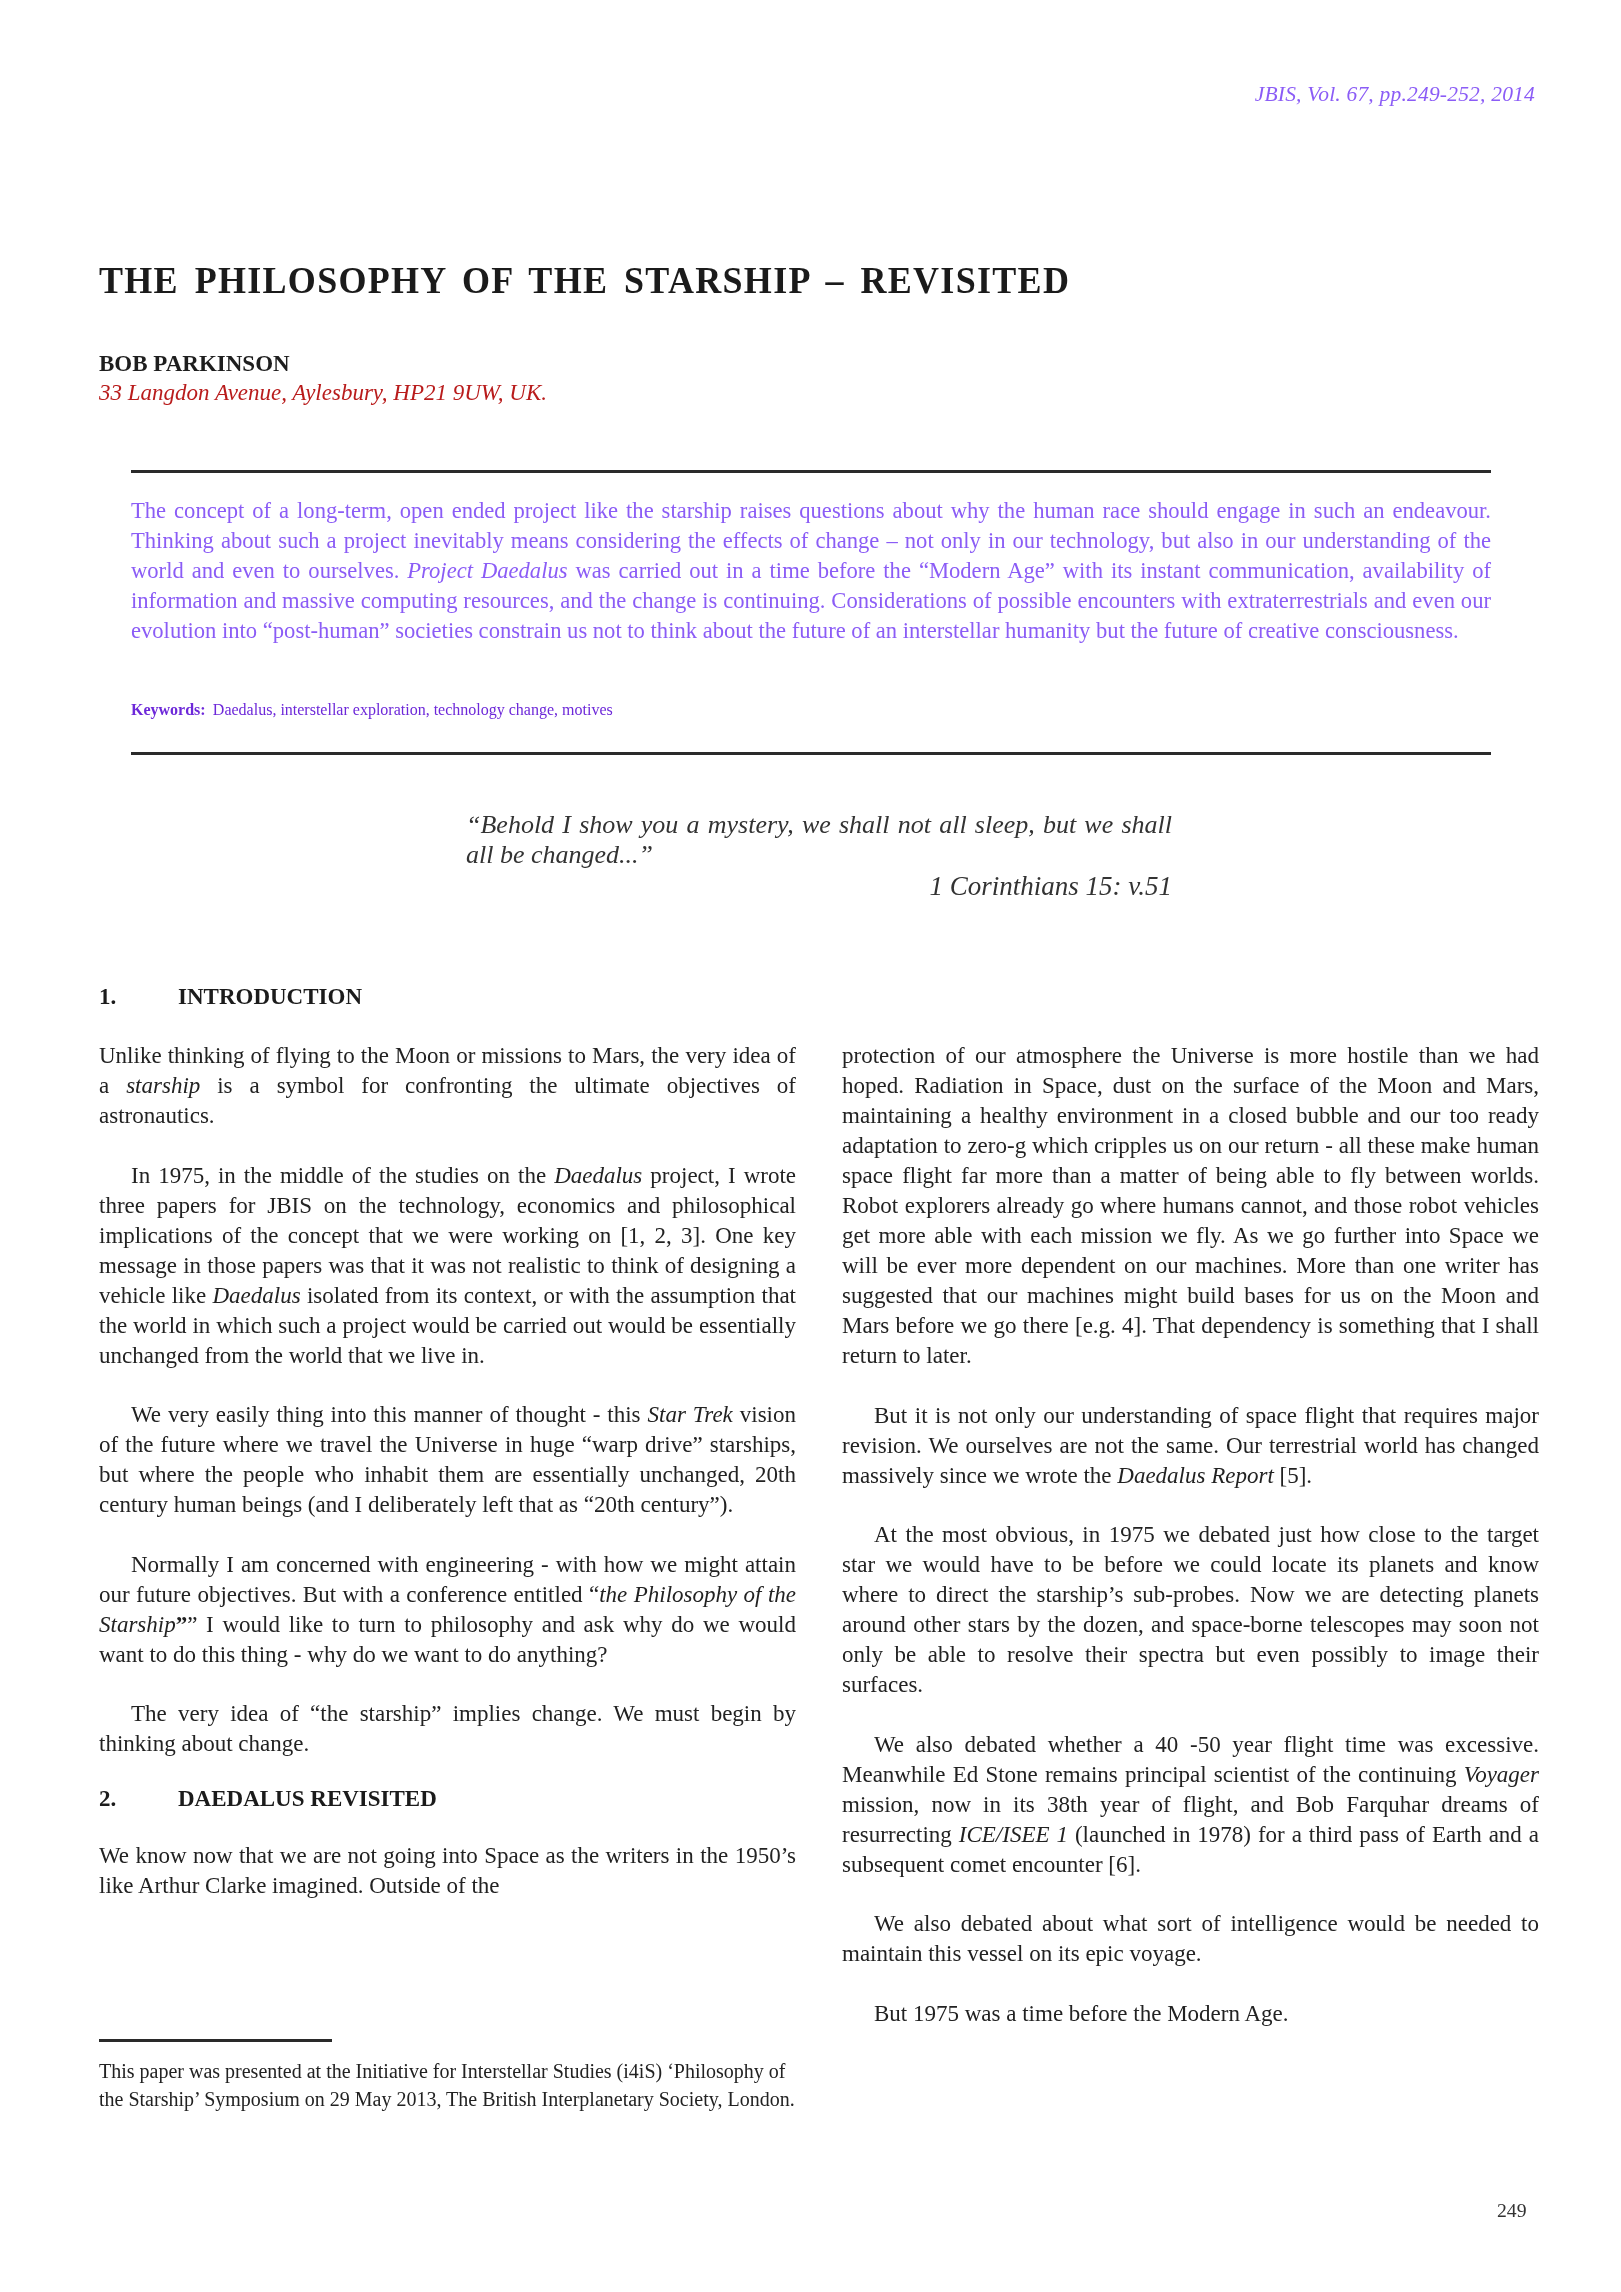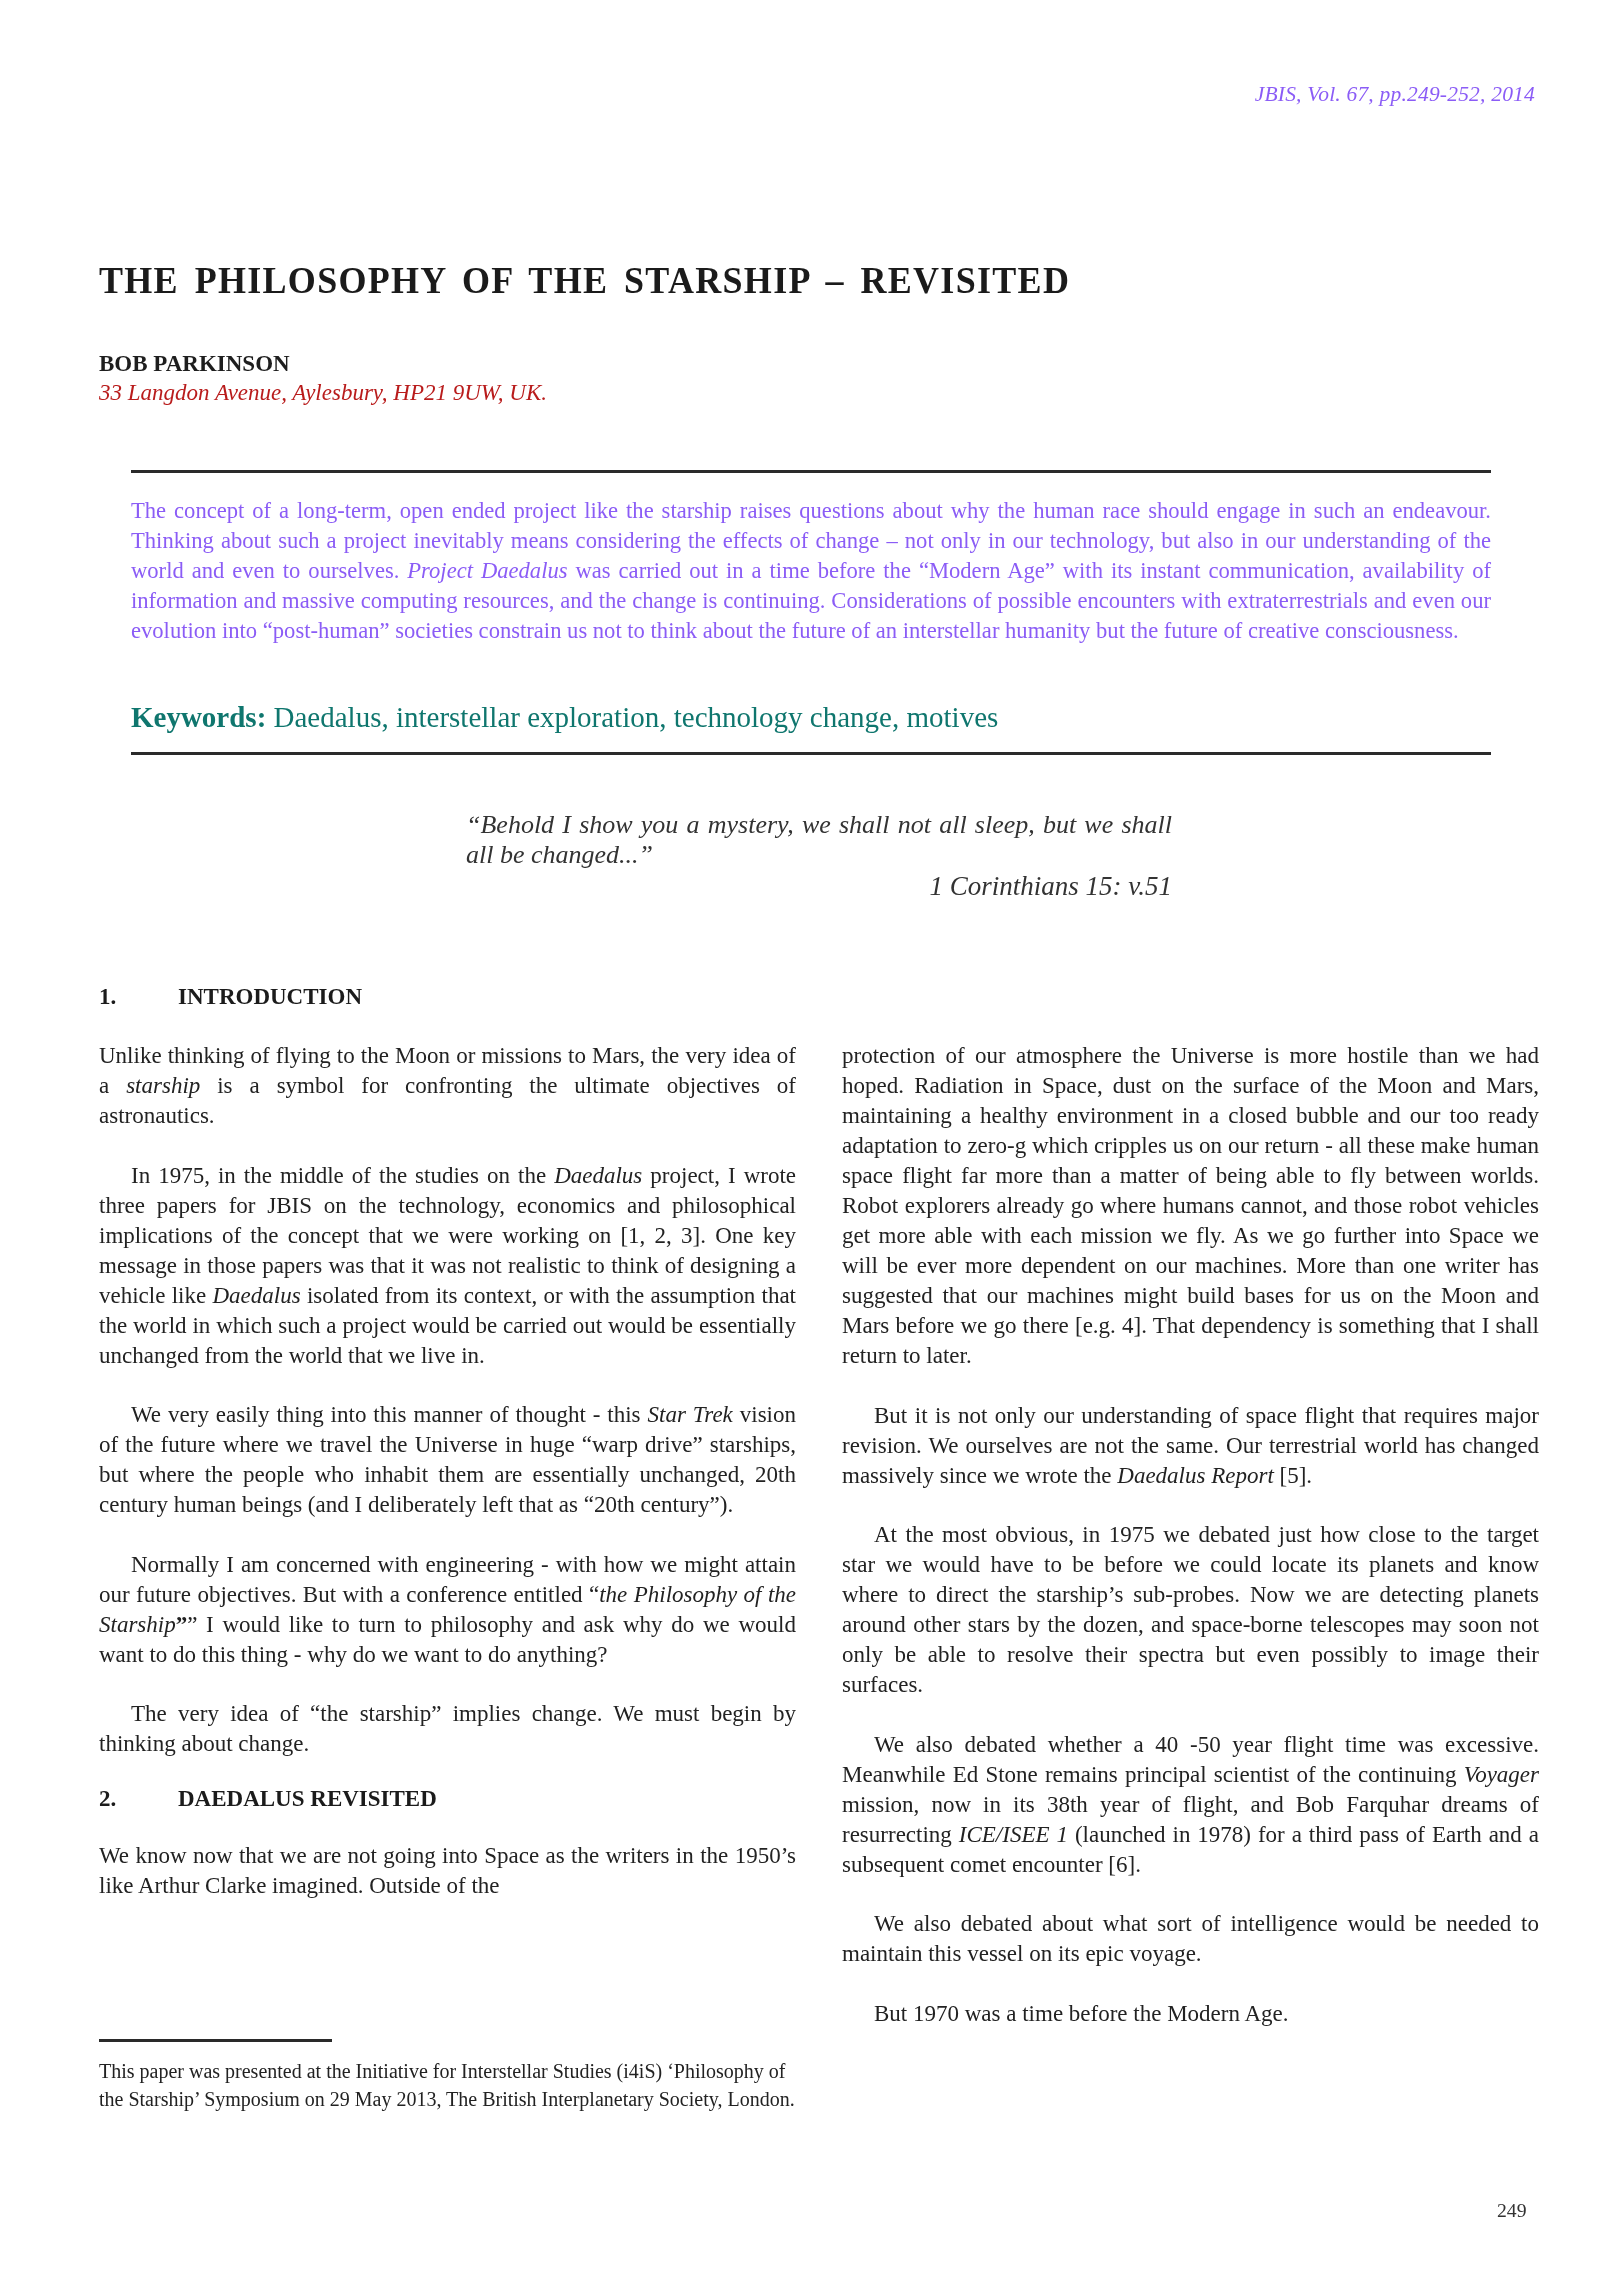--- a/index.html
+++ b/index.html
@@ -7,21 +7,21 @@
          font-family: "Liberation Serif", "DejaVu Serif", serif; color: #1e1e1e; }
   .abs { position: absolute; }
   #journal-ref { right: 86px; top: 82px; font-style: italic; font-size: 21.5px; color: #8b5cf6; letter-spacing: 0.2px; }
   #title { left: 99px; top: 257px; font-size: 36px; font-weight: bold; letter-spacing: 1.3px; color: #1b1b1b; word-spacing: 5.4px; transform: scaleY(1.08); transform-origin: left top; }
   #author { left: 99px; top: 351px; font-size: 23px; font-weight: bold; color: #1e1e1e; }
   #affil { left: 99px; top: 380px; font-size: 23px; font-style: italic; color: #b91c1c; }
   .rule { position: absolute; left: 131px; width: 1360px; height: 2.7px; background: #2a2a2a; }
   #rule-top { top: 470px; }
   #rule-bottom { top: 752px; }
   #abstract { left: 131px; top: 496px; width: 1360px; font-size: 22.6px; line-height: 30px; text-align: justify; color: #8b5cf6; }
-  #keywords { left: 131px; top: 701px; font-size: 29px; color: #0f766e; }
+  #keywords { left: 131px; top: 701px; font-size: 16px; color: #6d28d9; }
   #keywords b { font-weight: bold; margin-right: 7.2px; }
   #epigraph { left: 466px; top: 810px; width: 706px; font-size: 26px; line-height: 30px; font-style: italic; color: #333; text-align: justify; }
   #epigraph-src { left: 466px; top: 871px; width: 706px; text-align: right; font-size: 27px; font-style: italic; color: #333; }
   .col { position: absolute; width: 697px; font-size: 23px; line-height: 30px; text-align: justify; color: #222; }
   #col-left { left: 99px; top: 982px; }
   #col-right { left: 842px; top: 1041px; }
   .col p { margin: 0; }
   .col p.ind { text-indent: 32px; }
   .col .gap { height: 29.6px; }
   .heading { font-size: 23px; font-weight: bold; color: #1b1b1b; display: flex; }
@@ -82,17 +82,17 @@
   <p>protection of our atmosphere the Universe is more hostile than we had hoped. Radiation in Space, dust on the surface of the Moon and Mars, maintaining a healthy environment in a closed bubble and our too ready adaptation to zero-g which cripples us on our return - all these make human space flight far more than a matter of being able to fly between worlds. Robot explorers already go where humans cannot, and those robot vehicles get more able with each mission we fly. As we go further into Space we will be ever more dependent on our machines. More than one writer has suggested that our machines might build bases for us on the Moon and Mars before we go there [e.g. 4]. That dependency is something that I shall return to later.</p>
   <div class="gap"></div>
   <p class="ind"><span>But it is not only our understanding of space flight that requires major revision. We ourselves are not the same. Our terrestrial world has changed massively since we wrote the </span><i>Daedalus Report</i><span> [5].</span></p>
   <div class="gap"></div>
   <p class="ind">At the most obvious, in 1975 we debated just how close to the target star we would have to be before we could locate its planets and know where to direct the starship’s sub-probes. Now we are detecting planets around other stars by the dozen, and space-borne telescopes may soon not only be able to resolve their spectra but even possibly to image their surfaces.</p>
   <div class="gap"></div>
   <p class="ind"><span>We also debated whether a 40 -50 year flight time was excessive. Meanwhile Ed Stone remains principal scientist of the continuing </span><i>Voyager</i><span> mission, now in its 38th year of flight, and Bob Farquhar dreams of resurrecting </span><i>ICE/ISEE 1</i><span> (launched in 1978) for a third pass of Earth and a subsequent comet encounter [6].</span></p>
   <div class="gap"></div>
   <p class="ind">We also debated about what sort of intelligence would be needed to maintain this vessel on its epic voyage.</p>
   <div class="gap"></div>
-  <p class="ind">But 1970 was a time before the Modern Age.</p>
+  <p class="ind">But 1975 was a time before the Modern Age.</p>
 </div>
 
 <div id="page-num" class="abs">249</div>
 
 
 </body></html>

